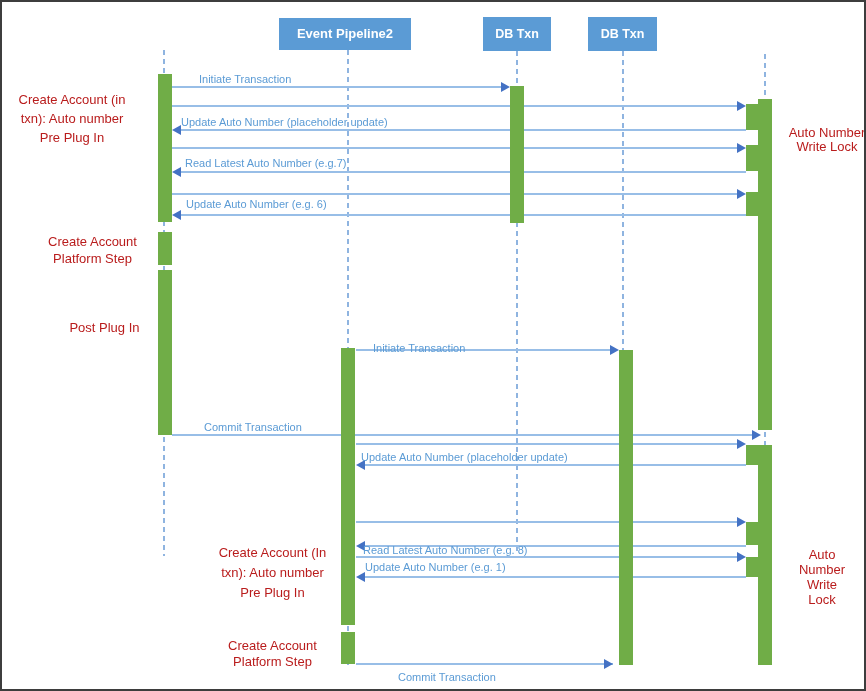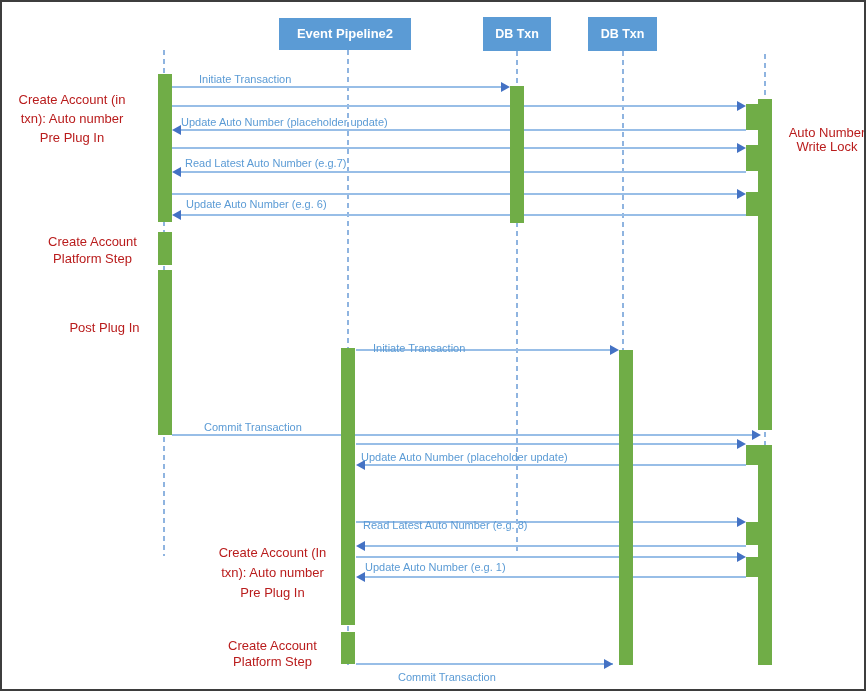--- a/index.html
+++ b/index.html
@@ -87,21 +87,21 @@
   <div class="abs ah-l" style="left:354px;top:570px;"></div>
   <div class="abs ah-r" style="left:602px;top:657px;"></div>
 
   <div class="abs mlabel" style="left:197px;top:71px;">Initiate Transaction</div>
   <div class="abs mlabel" style="left:179px;top:114px;">Update Auto Number (placeholder update)</div>
   <div class="abs mlabel" style="left:183px;top:155px;">Read Latest Auto Number (e.g.7)</div>
   <div class="abs mlabel" style="left:184px;top:196px;">Update Auto Number (e.g. 6)</div>
   <div class="abs mlabel" style="left:202px;top:419px;">Commit Transaction</div>
   <div class="abs mlabel" style="left:371px;top:340px;">Initiate Transaction</div>
   <div class="abs mlabel" style="left:359px;top:449px;">Update Auto Number (placeholder update)</div>
-  <div class="abs mlabel" style="left:361px;top:517px;">Read Latest Auto Number (e.g. 8)</div>
+  <div class="abs mlabel" style="left:361px;top:542px;">Read Latest Auto Number (e.g. 8)</div>
   <div class="abs mlabel" style="left:363px;top:559px;">Update Auto Number (e.g. 1)</div>
   <div class="abs mlabel" style="left:396px;top:669px;">Commit Transaction</div>
 
   <div class="abs hdr" style="left:277px;top:16px;width:132px;height:32px;">Event Pipeline2</div>
   <div class="abs hdr" style="left:481px;top:15px;width:68px;height:34px;font-size:12.5px;">DB Txn</div>
   <div class="abs hdr" style="left:586px;top:15px;width:69px;height:34px;font-size:12.5px;">DB Txn</div>
 
   <div class="abs anno" style="left:0px;top:88px;width:140px;line-height:19px;">
     <div>Create Account (in</div>
     <div>txn): Auto number</div>
@@ -121,14 +121,20 @@
   </div>
   <div class="abs anno" style="left:198px;top:636px;width:145px;line-height:16px;">
     <div>Create Account</div>
     <div>Platform Step</div>
   </div>
 
   <div class="abs anno" style="left:783px;top:124px;width:84px;line-height:14px;">
     <div>Auto Number</div>
     <div>Write Lock</div>
   </div>
+  <div class="abs anno" style="left:788px;top:545px;width:64px;line-height:15px;">
+    <div>Auto</div>
+    <div>Number</div>
+    <div>Write</div>
+    <div>Lock</div>
+  </div>
 
 </div>
 
 </body></html>

